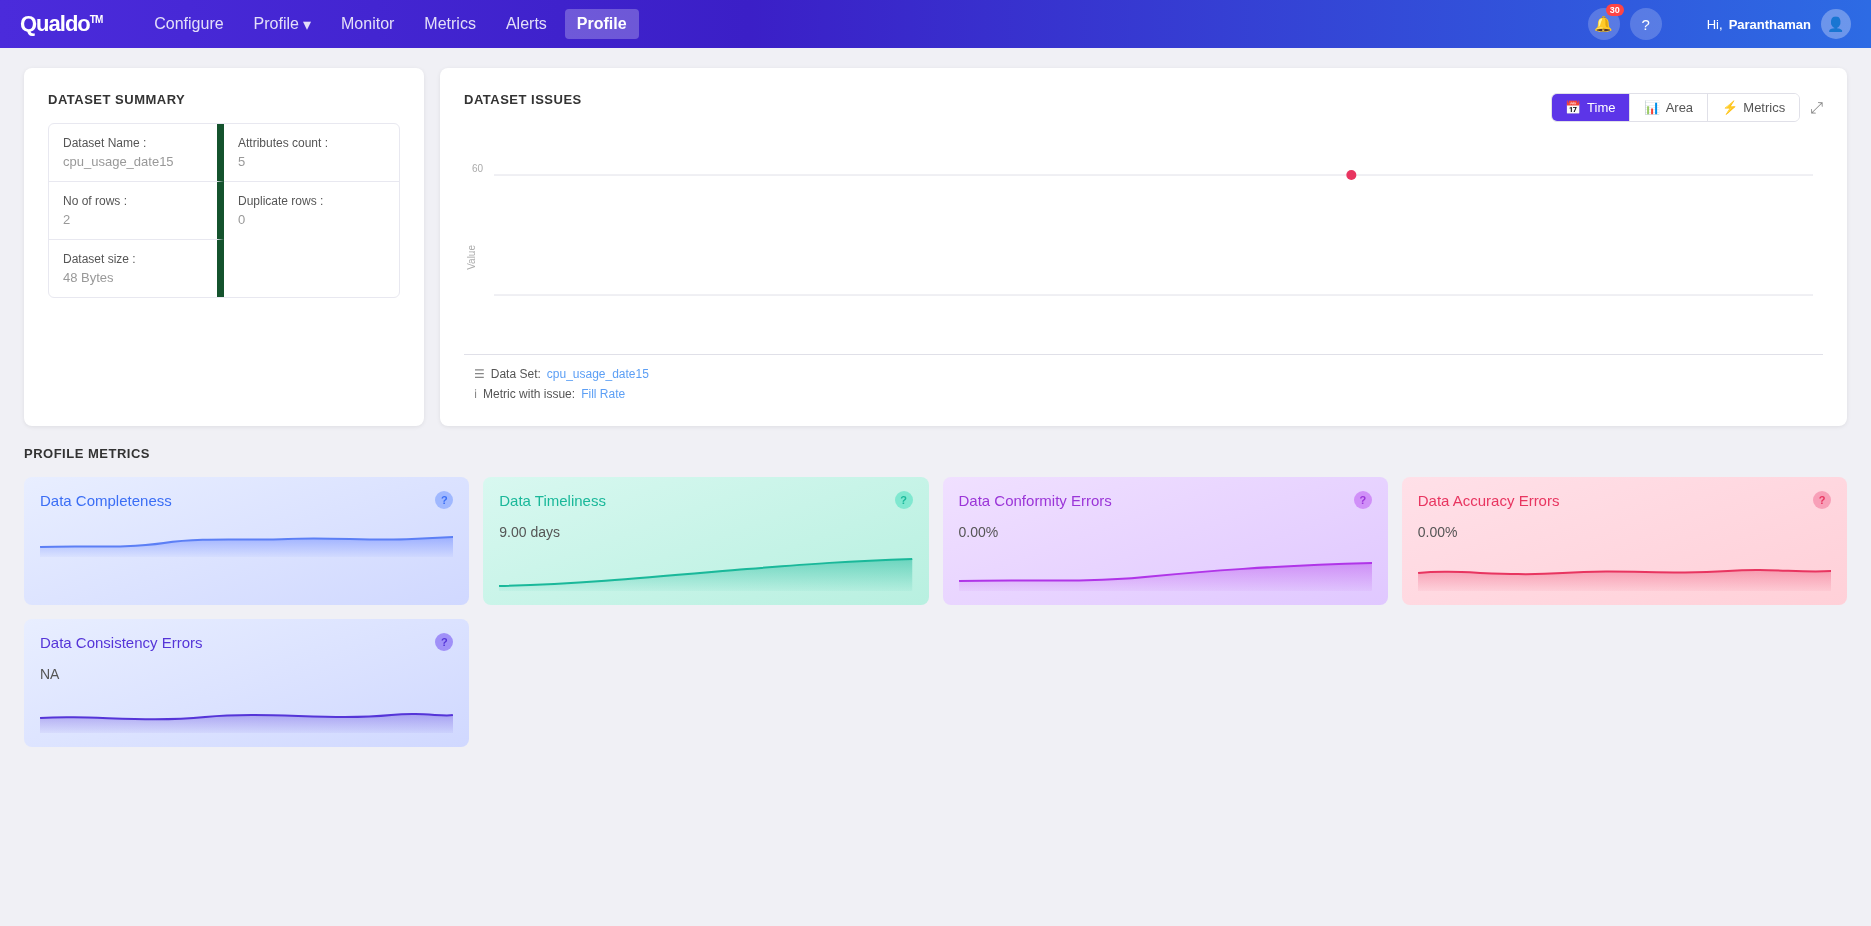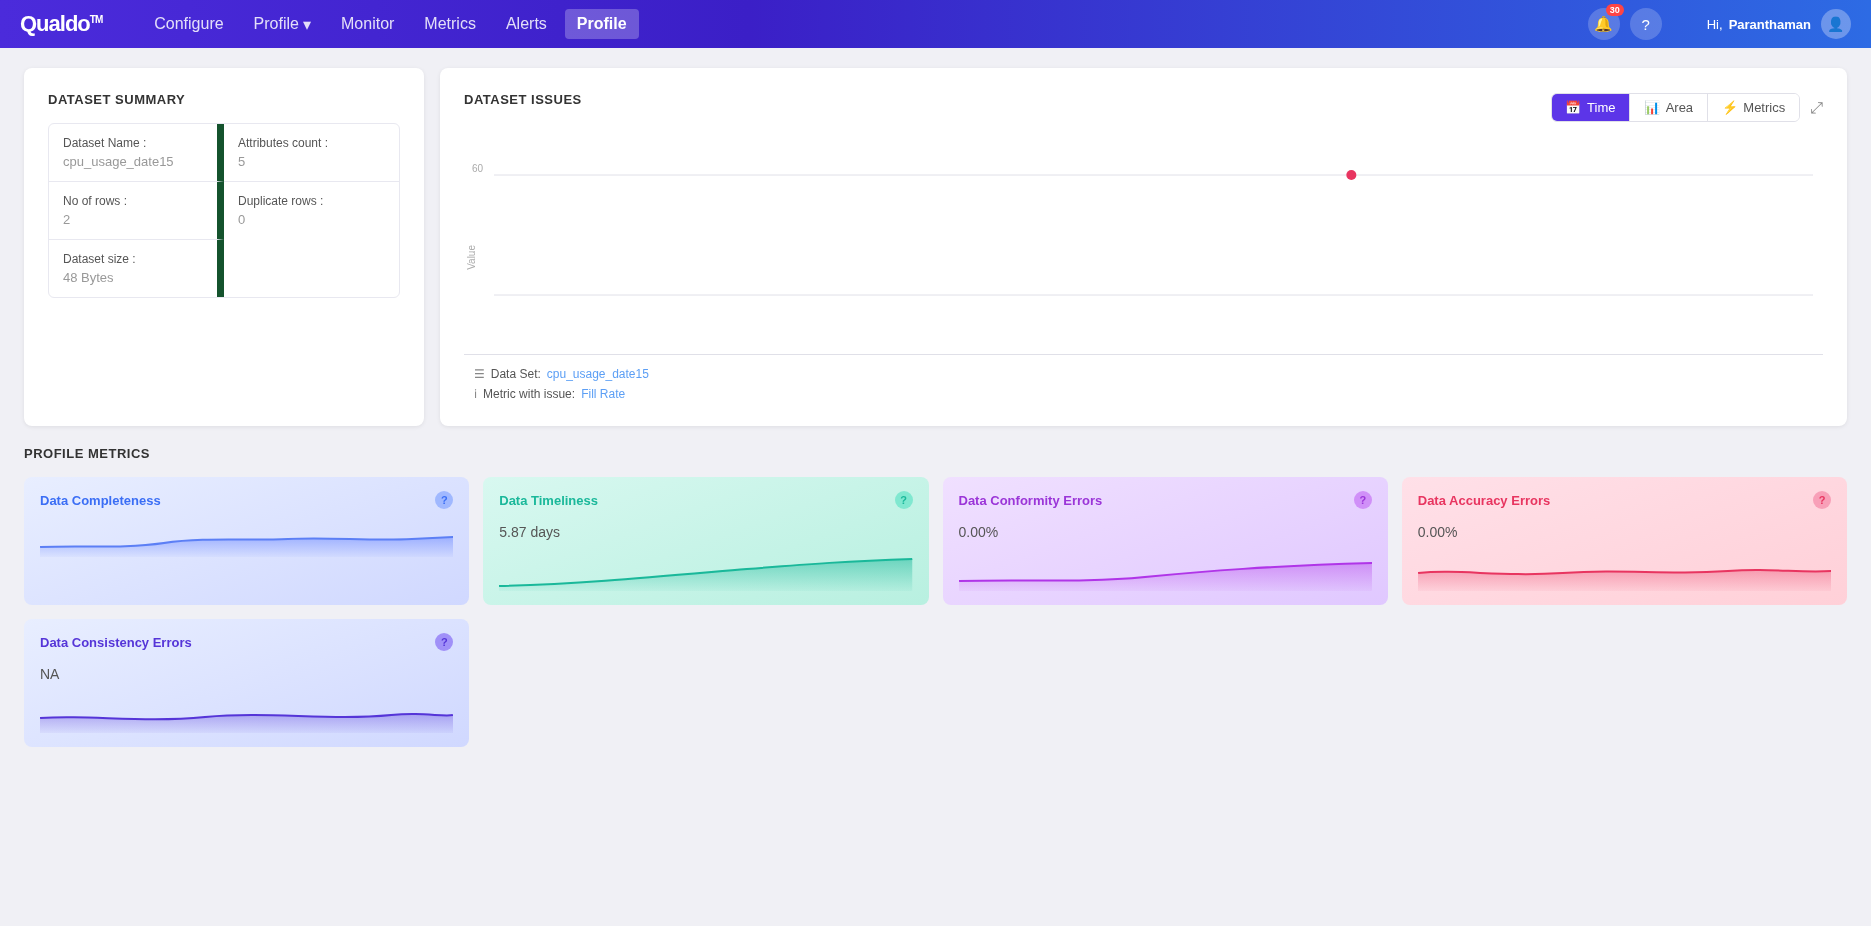--- a/index.html
+++ b/index.html
@@ -189,22 +189,22 @@
     .metric-card-teal { background: linear-gradient(160deg, #d8f8f0 0%, #b8f0e0 100%); }
     .metric-card-purple { background: linear-gradient(160deg, #f0e0ff 0%, #e0c8ff 100%); }
     .metric-card-pink { background: linear-gradient(160deg, #ffe0e8 0%, #ffd0d8 100%); }
     .metric-card-indigo { background: linear-gradient(160deg, #e8eeff 0%, #d0d8ff 100%); }
 
     .metric-card-header {
       display: flex; align-items: center; justify-content: space-between;
       margin-bottom: 8px;
     }
     .metric-card-title {
-      font-size: 13px;
-      font-weight: 700;
+      font-size: 15px;
+      font-weight: 400;
     }
     .metric-card-title.blue { color: #3b6ef5; }
     .metric-card-title.teal { color: #1ab89a; }
     .metric-card-title.purple { color: #9b35d8; }
     .metric-card-title.pink { color: #e83560; }
     .metric-card-title.indigo { color: #5535d8; }
 
     .metric-question-icon {
       width: 18px; height: 18px;
       border-radius: 50%;
@@ -378,21 +378,21 @@
           </svg>
         </div>
       </div>
 
       <div class="metric-card metric-card-teal">
         <div class="metric-card-header">
           <span class="metric-card-title teal">Data Timeliness</span>
           <div class="metric-question-icon teal">?</div>
         </div>
         <div class="metric-value">
-          <span>5.87</span><span style="font-size:14px;color:#555;"> </span><span style="font-size:14px;color:#555;">days</span>
+          <span>9.00</span><span style="font-size:14px;color:#555;"> </span><span style="font-size:14px;color:#555;">days</span>
         </div>
         <div class="metric-sparkline">
           <svg class="sparkline" viewBox="0 0 200 40" preserveAspectRatio="none">
             <defs>
               <linearGradient id="grad-teal" x1="0" y1="0" x2="0" y2="1">
                 <stop offset="0%" stop-color="rgba(26,184,154,0.5)"></stop>
                 <stop offset="100%" stop-color="rgba(26,184,154,0.05)"></stop>
               </linearGradient>
             </defs>
             <path d="M0,35 C40,33 80,25 120,18 C150,13 170,10 200,8 L200,40 L0,40 Z" fill="url(#grad-teal)"></path>

